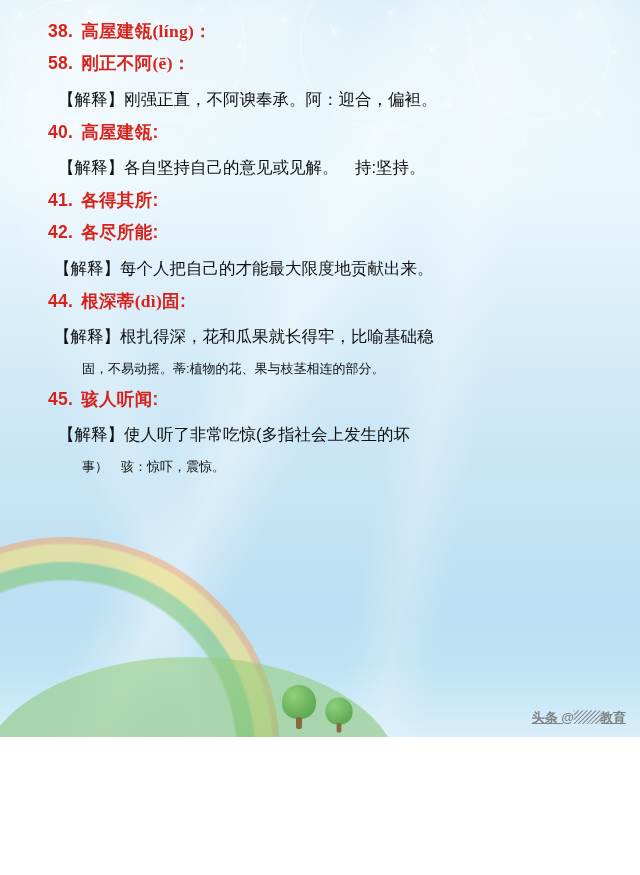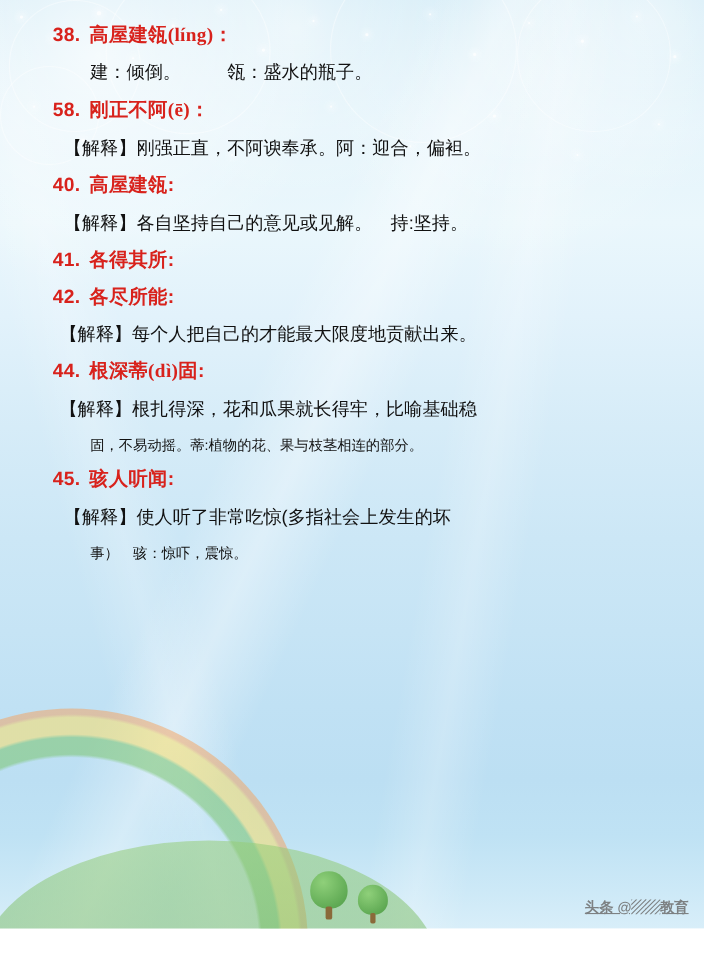--- a/index.html
+++ b/index.html
@@ -5,21 +5,21 @@
   * { box-sizing: border-box; }
   html, body {
     margin: 0; padding: 0;
     width: 640px; height: 875px;
     overflow: hidden;
     font-family: "Liberation Sans", sans-serif;
   }
   #page {
     position: relative;
     width: 640px;
-    height: 844px;
+    height: 737px;
     overflow: hidden;
     background:
       radial-gradient(circle at 14% 6%, rgba(255,255,255,0.75) 0%, rgba(255,255,255,0) 22%),
       radial-gradient(circle at 42% 3%, rgba(255,255,255,0.55) 0%, rgba(255,255,255,0) 18%),
       radial-gradient(circle at 74% 8%, rgba(255,255,255,0.45) 0%, rgba(255,255,255,0) 20%),
       radial-gradient(circle at 92% 2%, rgba(255,255,255,0.5) 0%, rgba(255,255,255,0) 16%),
       linear-gradient(180deg,
         #cfeaf6 0%,
         #d7eef8 6%,
         #e4f4fb 14%,
@@ -219,21 +219,20 @@
   </div>
   <div class="tree" style="left:322px; bottom:0px; transform:scale(0.8);">
     <div class="crown"></div>
       <div class="trunk"></div>
   </div>
 
   <div class="content">
 
     <div class="entry">
       <p class="headword"><span>38.</span><span style="display:inline-block;width:8px;"></span><span>高屋建瓴</span><span class="pinyin">(líng)</span><span>：</span></p>
-      <p class="sub"><span>建：倾倒。</span><span class="gap"></span><span>瓴：盛水的瓶子。</span></p>
     </div>
 
     <div class="entry">
       <p class="headword"><span>58.</span><span style="display:inline-block;width:8px;"></span><span>刚正不阿</span><span class="pinyin">(ē)</span><span>：</span></p>
       <p class="gloss"><span class="tag">【解释】</span><span>刚强正直，不阿谀奉承。阿：迎合，偏袒。</span></p>
     </div>
 
     <div class="entry">
       <p class="headword"><span>40.</span><span style="display:inline-block;width:8px;"></span><span>高屋建瓴</span><span>:</span></p>
       <p class="gloss"><span class="tag">【解释】</span><span>各自坚持自己的意见或见解。　持:坚持。</span></p>

